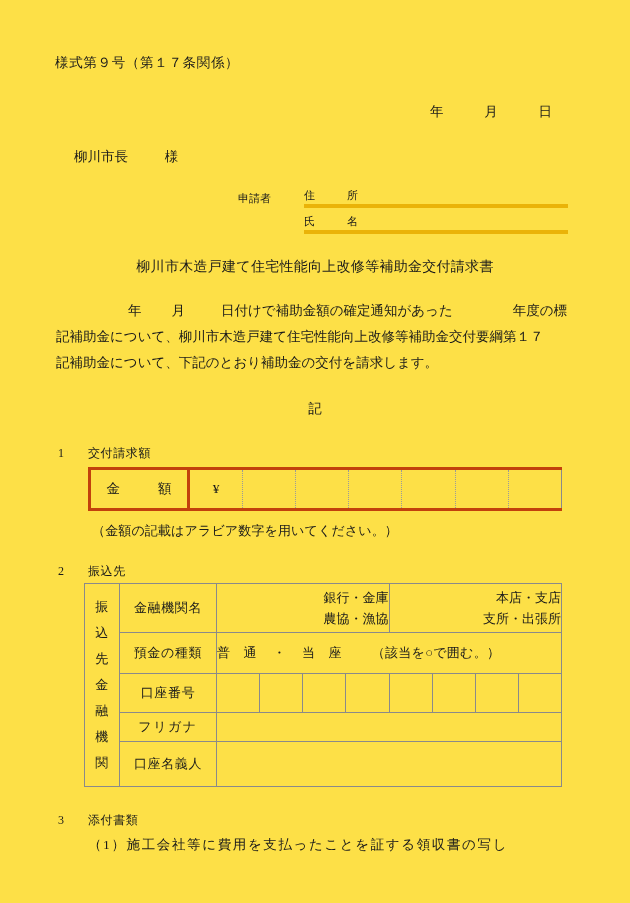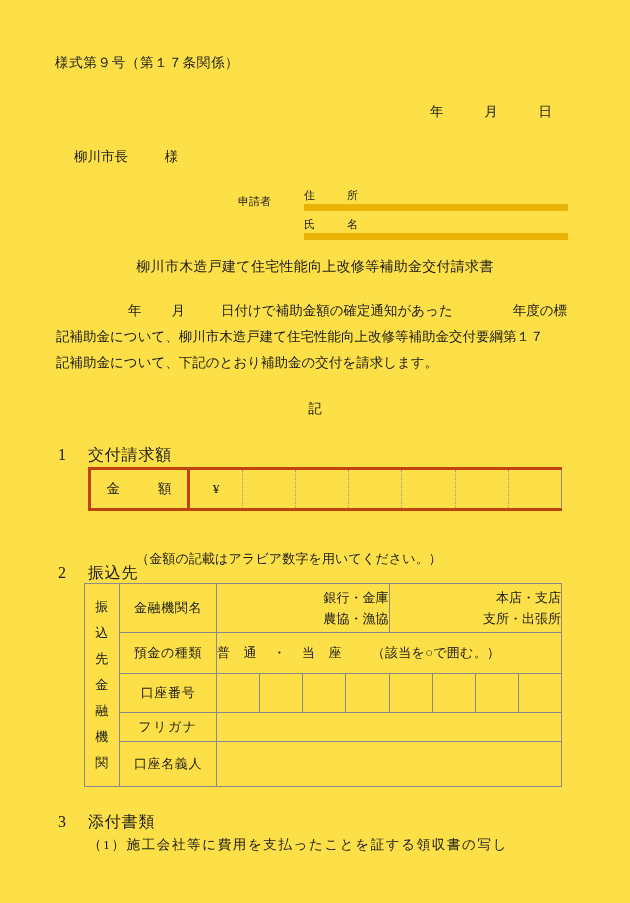--- a/index.html
+++ b/index.html
@@ -56,21 +56,21 @@
   }
   #applicant-label {
     width: 66px;
     flex: 0 0 auto;
     padding-bottom: 2px;
   }
   .applicant-field {
     flex: 1 1 auto;
     display: flex;
     align-items: flex-end;
-    border-bottom: 7px solid #eab308;
+    border-bottom: 4px solid #eab308;
     padding-bottom: 1px;
   }
   .applicant-field .fld-label {
     flex: 0 0 auto;
     letter-spacing: 0.95em;
     padding-right: 2px;
   }
   .applicant-field .fld-value {
     flex: 1 1 auto;
     min-height: 15px;
@@ -104,21 +104,21 @@
     position: absolute;
     left: 0; top: 400px;
     width: 630px;
     text-align: center;
     font-size: 13.5px;
   }
 
   
   .section-heading {
     position: absolute;
-    font-size: 16px;
+    font-size: 12px;
     letter-spacing: 0.05em;
   }
   .section-heading .num { display: inline-block; width: 30px; }
   #sec1-heading { left: 58px; top: 445px; }
   #sec2-heading { left: 58px; top: 563px; }
   #sec3-heading { left: 58px; top: 812px; }
 
   
   #amount-table {
     position: absolute;
@@ -147,24 +147,23 @@
   #amount-table td.digit-cell {
     border-left: 1px dotted #9a9a9a;
     border-right: 1px dotted #9a9a9a;
   }
   #amount-table td.digit-cell.last {
     border-right: 1px solid #8a8a8a;
   }
 
   #amount-note {
     position: absolute;
-    left: 92px; top: 550px;
+    left: 92px; top: 522px;
     font-size: 13px;
     letter-spacing: 0.01em;
-    margin-left: 44px;
   }
 
   
   #bank-table {
     position: absolute;
     left: 84px; top: 583px;
     width: 478px;
     border-collapse: collapse;
     table-layout: fixed;
     font-size: 13px;

